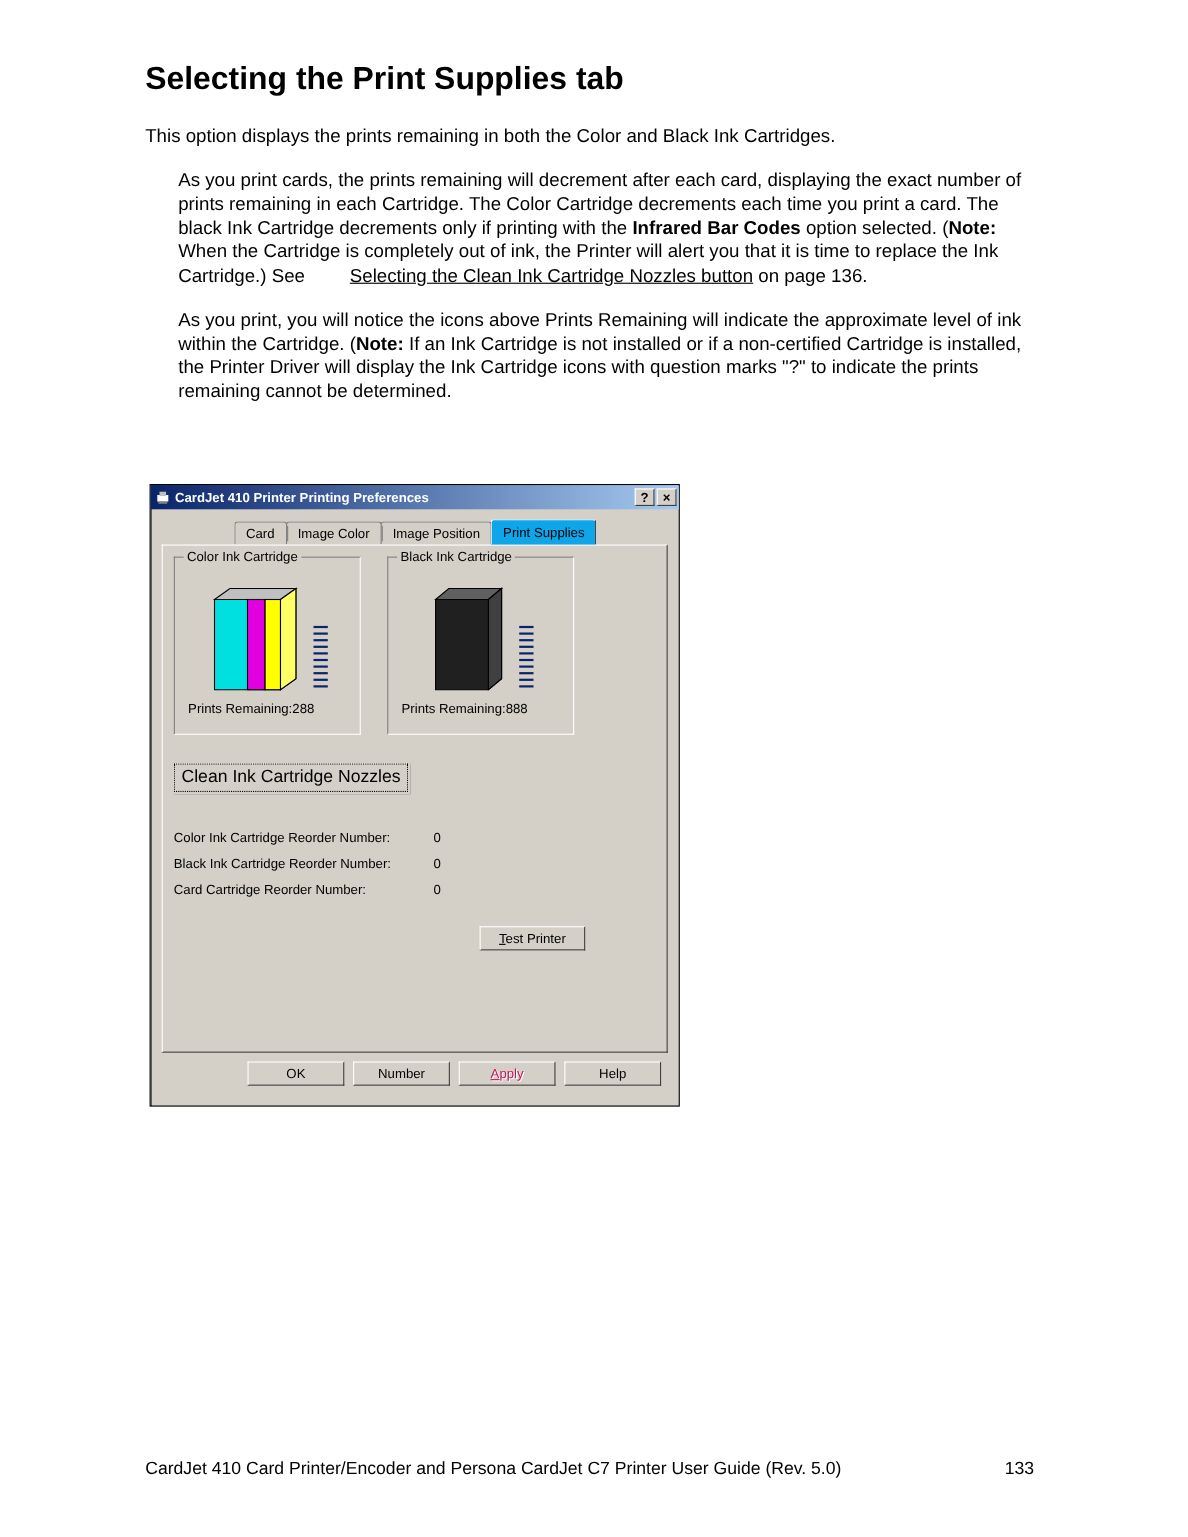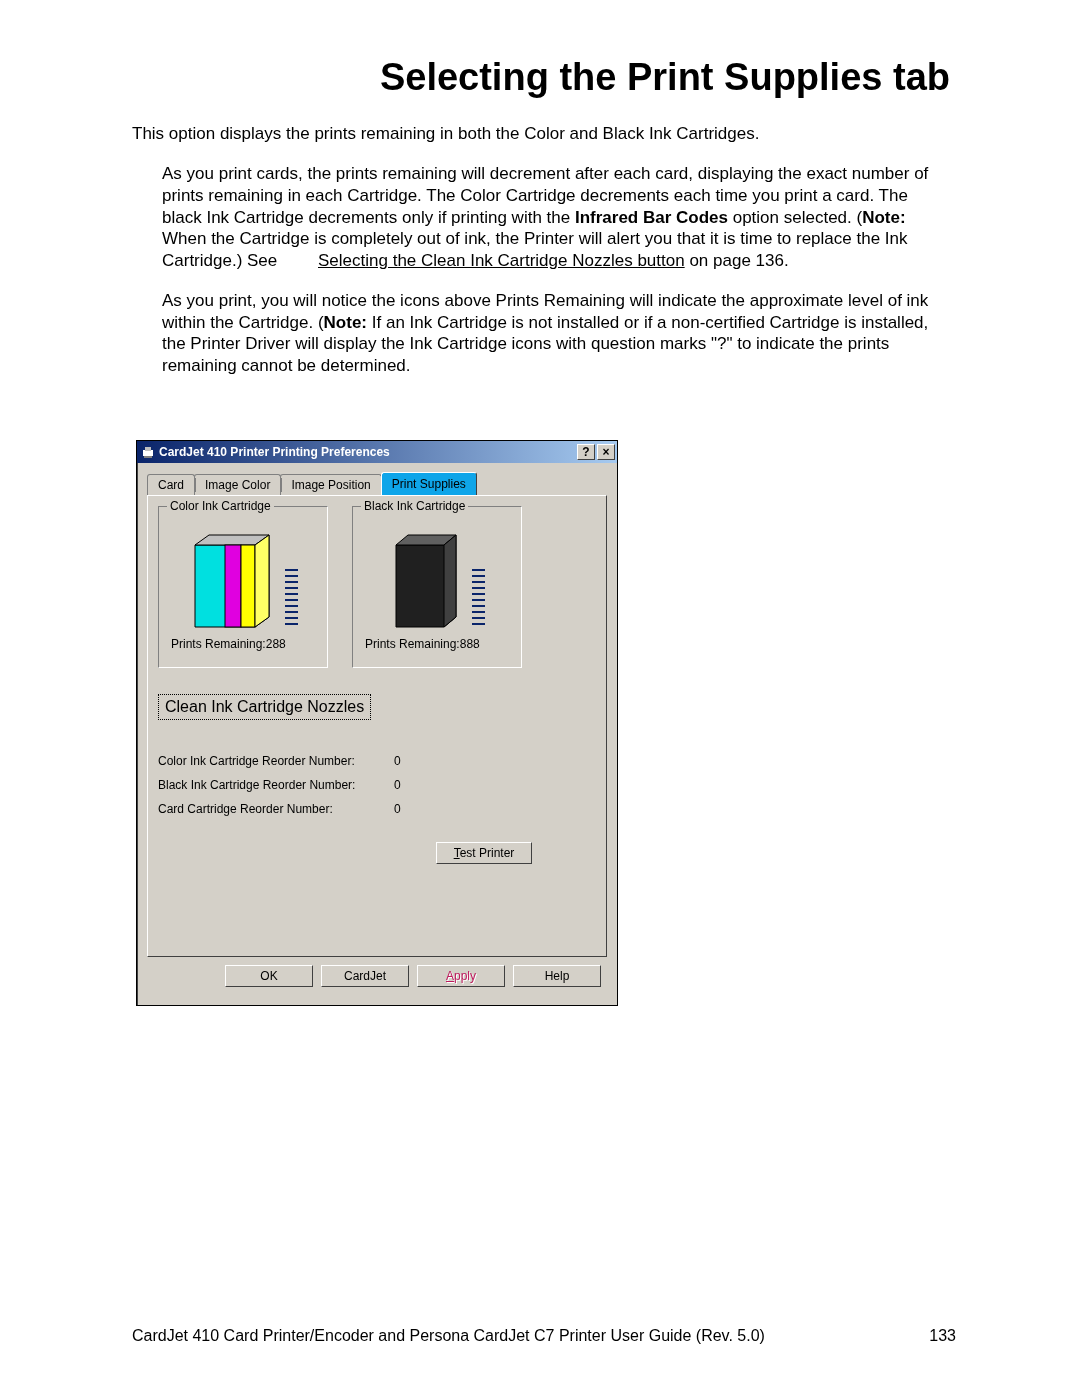--- a/index.html
+++ b/index.html
@@ -8,21 +8,21 @@
     font-family: Arial, Helvetica, sans-serif;
     width: 1080px;
     height: 1397px;
     position: relative;
     color: #000;
   }
   .page {
     padding: 56px 130px 0 132px;
   }
   .hdr { display: flex; justify-content: space-between; font-size: 17px; margin-bottom: 48px; }
-  .title { font-size: 38px; font-weight: bold; margin-bottom: 24px; text-align: right; }
+  .title { font-size: 29px; font-weight: bold; margin-bottom: 24px; }
   .intro { font-size: 17px; margin-bottom: 18px; line-height: 1.3; }
   .para { font-size: 17px; margin: 0 0 18px 30px; line-height: 1.28; }
   .bold { font-weight: bold; }
   .link { text-decoration: underline; margin-left: 36px; }
 
   
   .dialog {
     position: absolute;
     left: 136px; top: 440px;
     width: 482px;
@@ -47,21 +47,21 @@
     background: #d4d0c8;
     border: 1px solid #fff;
     border-right-color: #404040; border-bottom-color: #404040;
     margin-left: 2px;
     display:flex; align-items:center; justify-content:center;
     color:#000; font-weight:bold; font-size:12px; line-height:1;
     font-family: Arial;
   }
   .body { padding: 6px 10px 10px 10px; }
 
-  .tabs { display:flex; align-items:flex-end; height: 22px; margin-top:4px; }
+  .tabs { display:flex; align-items:flex-end; height: 22px; margin-top:4px;justify-content:center; }
   .tab {
     padding: 3px 10px 3px 10px;
     background:#d4d0c8;
     border:1px solid #808080;
     border-bottom: none;
     border-top-left-radius:3px; border-top-right-radius:3px;
     font-size:12px;
     margin-right:-1px;
     position:relative;
   }
@@ -126,21 +126,21 @@
     font-size:12px; text-align:center;
   }
   .winbtn.disabled { color:#be185d; text-shadow: 1px 1px 0 #fff; }
 
   .footer-btns {
     display:flex; gap: 8px; justify-content:flex-end;
     padding: 8px 6px 8px 6px;
   }
 
   .page-footer {
-    position:absolute; left:132px; bottom:52px; right:124px;
+    position:absolute; left:132px; bottom:52px; right:140px;
     display:flex; justify-content:space-between;
     font-size:16px;
   }
 </style>
 </head>
 <body>
 
 <div class="page">
 
   <h1 class="title">Selecting the Print Supplies tab</h1>
@@ -252,21 +252,21 @@
         </div>
       </div>
 
       <div class="testbtn-row">
         <div class="winbtn" style="min-width:96px"><u>T</u>est Printer</div>
       </div>
     </div>
 
     <div class="footer-btns">
       <div class="winbtn">OK</div>
-      <div class="winbtn">CardJet</div>
+      <div class="winbtn">Number</div>
       <div class="winbtn disabled"><u>A</u>pply</div>
       <div class="winbtn">Help</div>
     </div>
   </div>
 </div>
 
 <div class="page-footer">
   <span>CardJet 410 Card Printer/Encoder and Persona CardJet C7 Printer User Guide (Rev. 5.0)</span>
   <span>133</span>
 </div>

